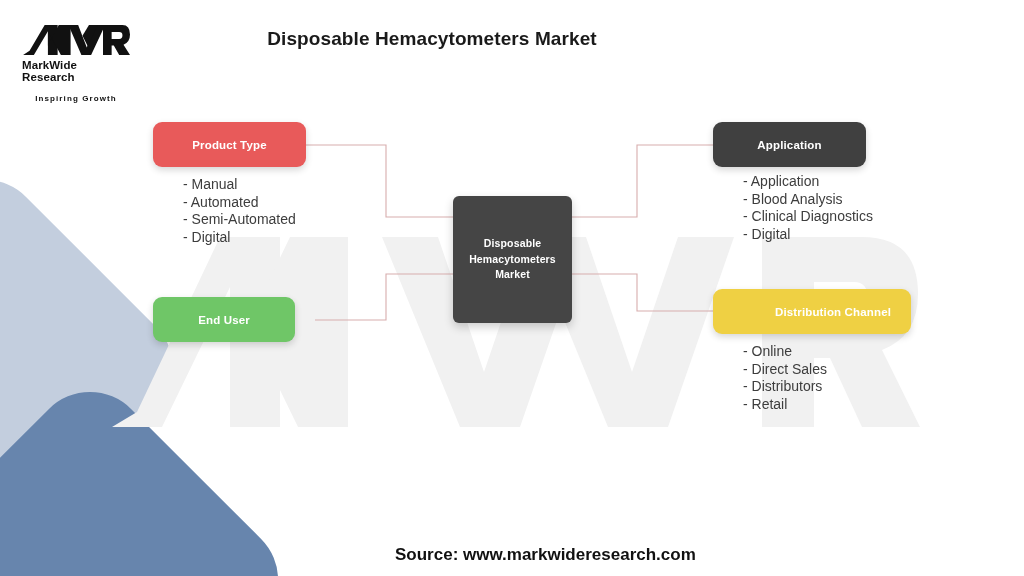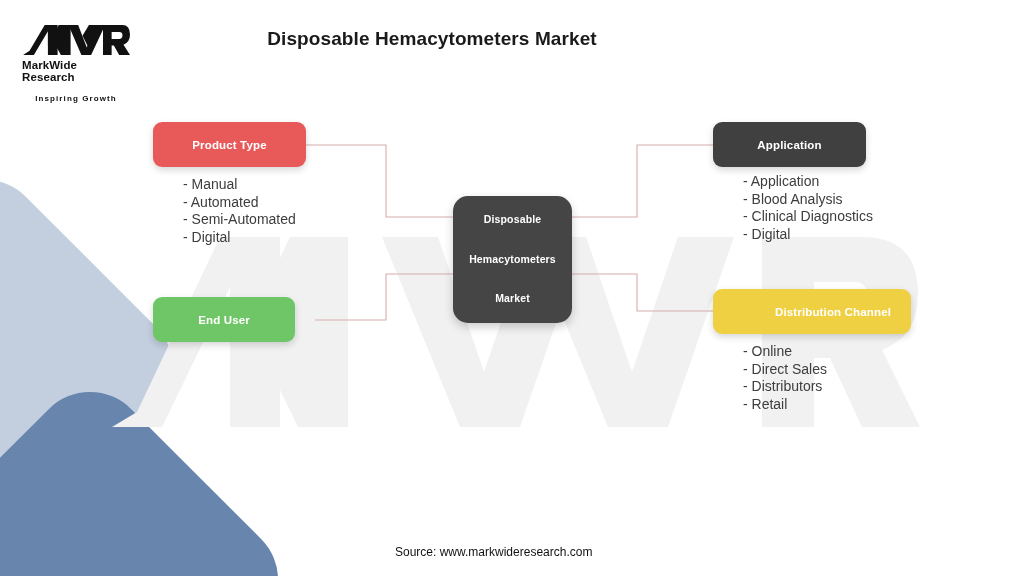--- a/index.html
+++ b/index.html
@@ -94,32 +94,31 @@
   #list-application{left:743px;top:173px;}
 
   #node-enduser{left:153px;top:297px;width:142px;height:45px;background:#6fc667;}
   #list-enduser{left:183px;top:359px;}
 
   #node-distribution{left:713px;top:289px;width:156px;height:45px;background:#efd043;padding-left:42px;}
   #list-distribution{left:743px;top:343px;}
 
   #node-center{
     left:453px;top:196px;width:119px;height:127px;
-    background:#454545;border-radius:15px;
+    background:#454545;border-radius:6px;
     flex-direction:column;line-height:15.5px;
     font-size:10.5px;text-align:center;
     box-shadow:0 4px 10px rgba(0,0,0,.2);
-    gap:24px;
   }
   #node-center div{white-space:nowrap;}
 
   
   #source{
     position:absolute;left:395px;top:545px;
-    font-size:12px;font-weight:normal;color:#111;
+    font-size:17px;font-weight:bold;color:#111;
   }
   #disclaimer{
     position:absolute;left:671px;top:550px;
     font-size:10px;font-weight:bold;color:#111;
   }
 </style>
 </head>
 <body>
 
 <div id="canvas">

